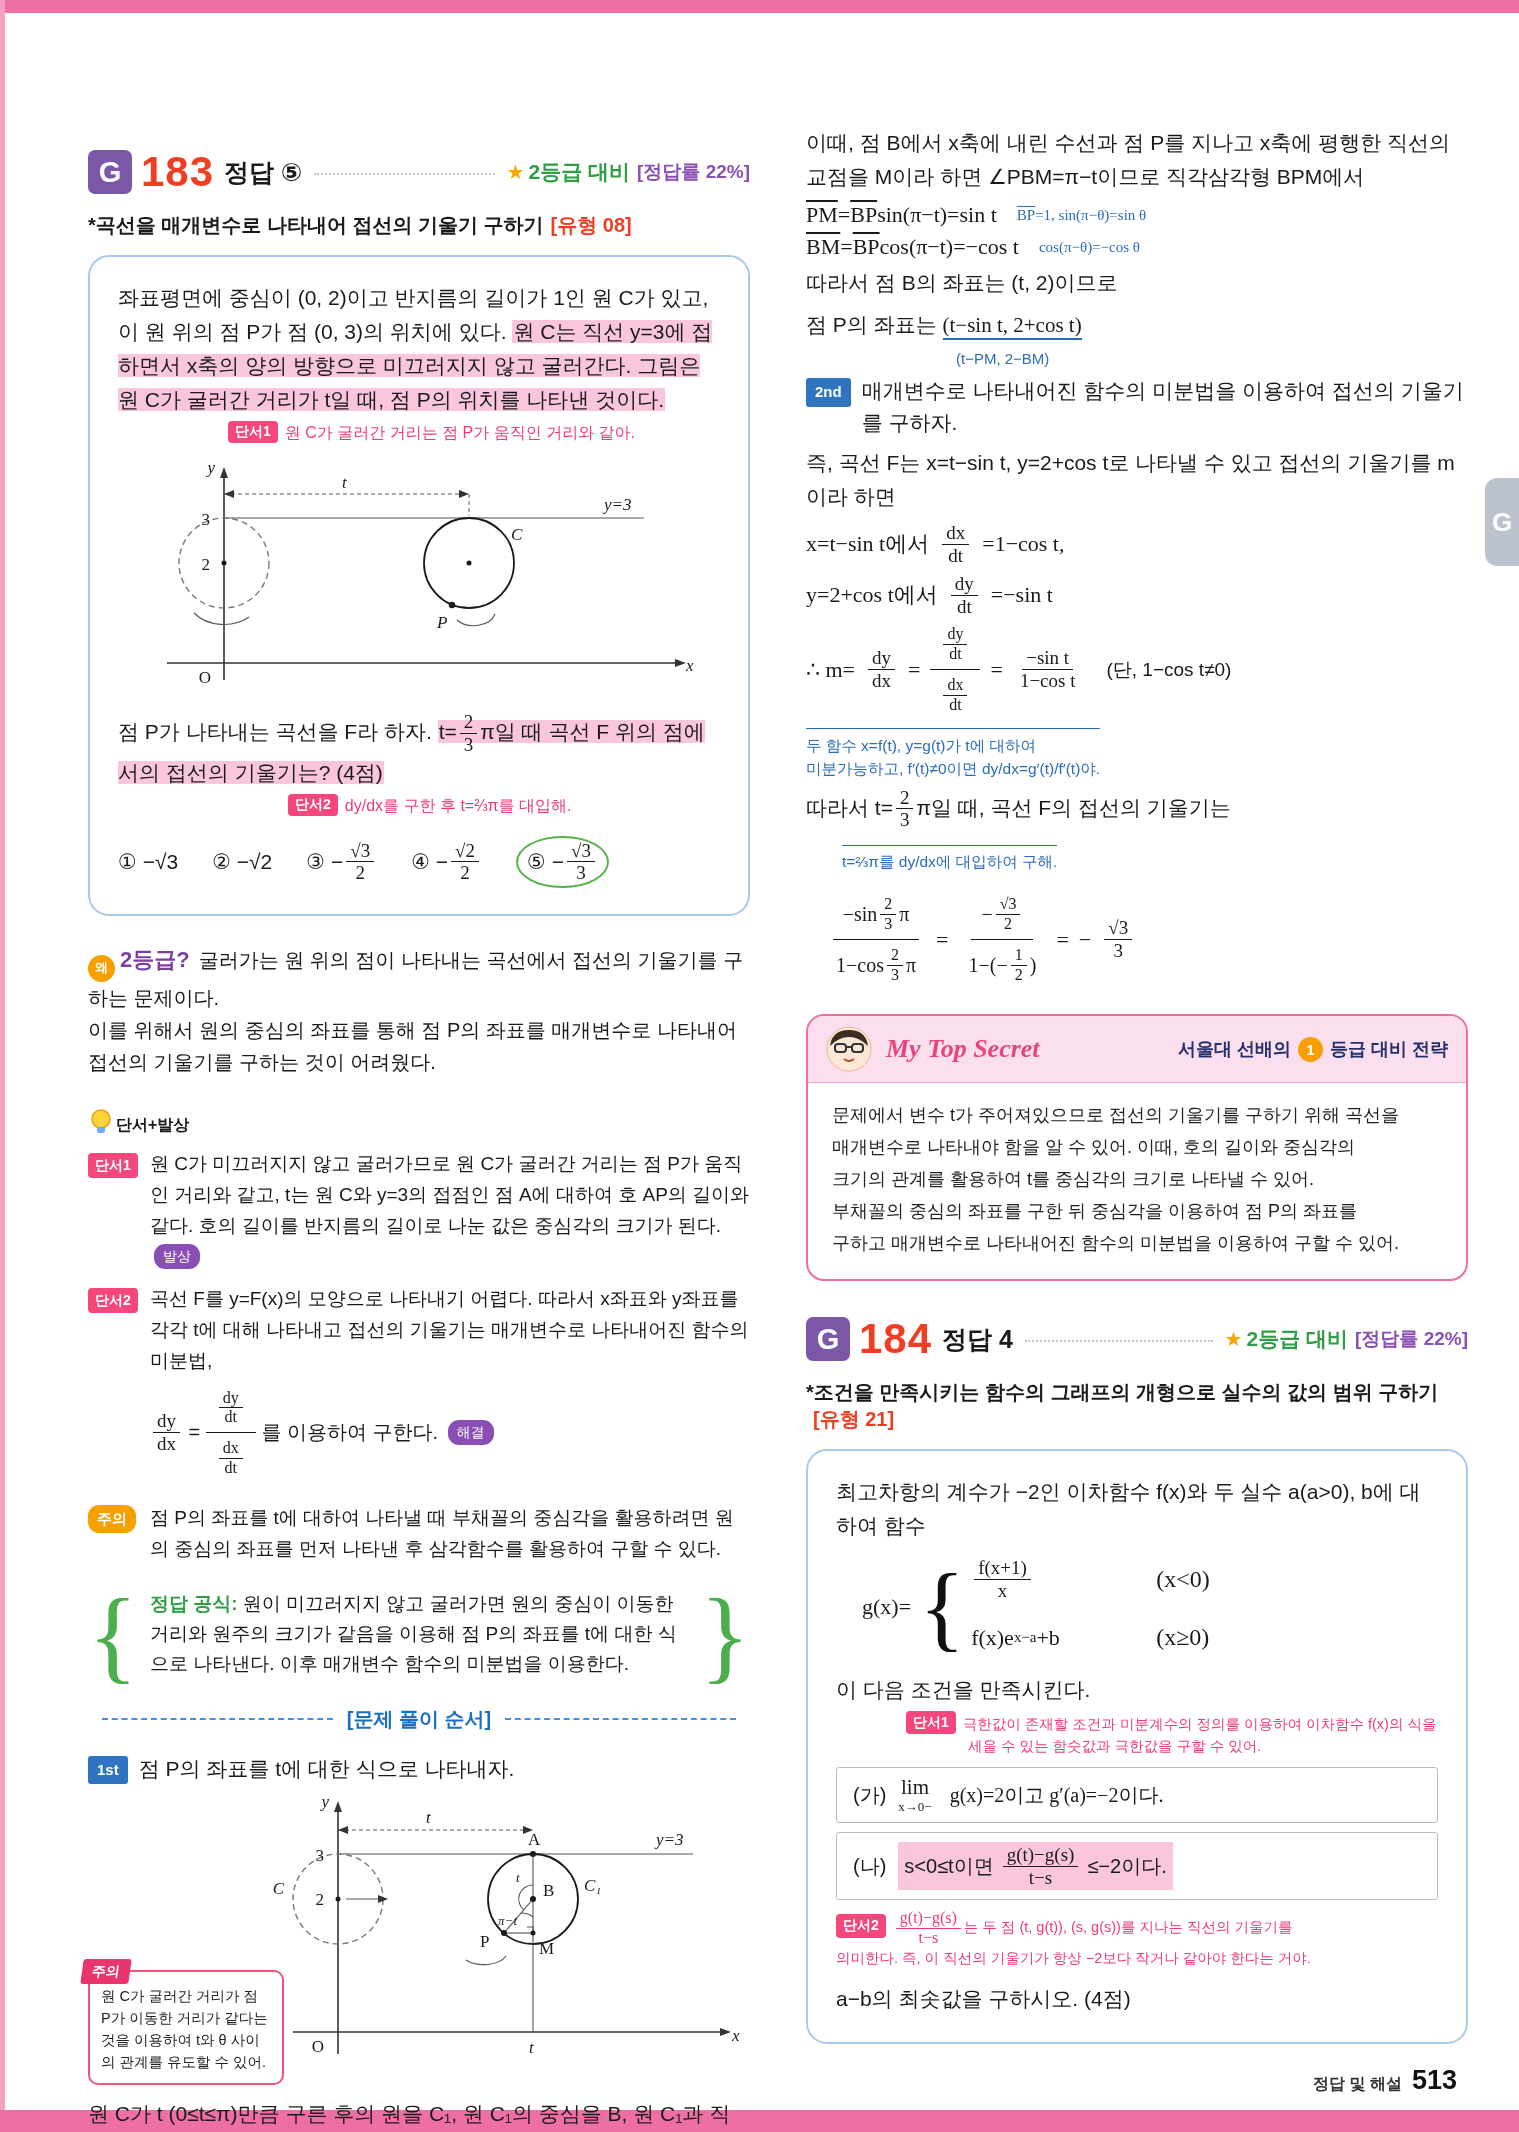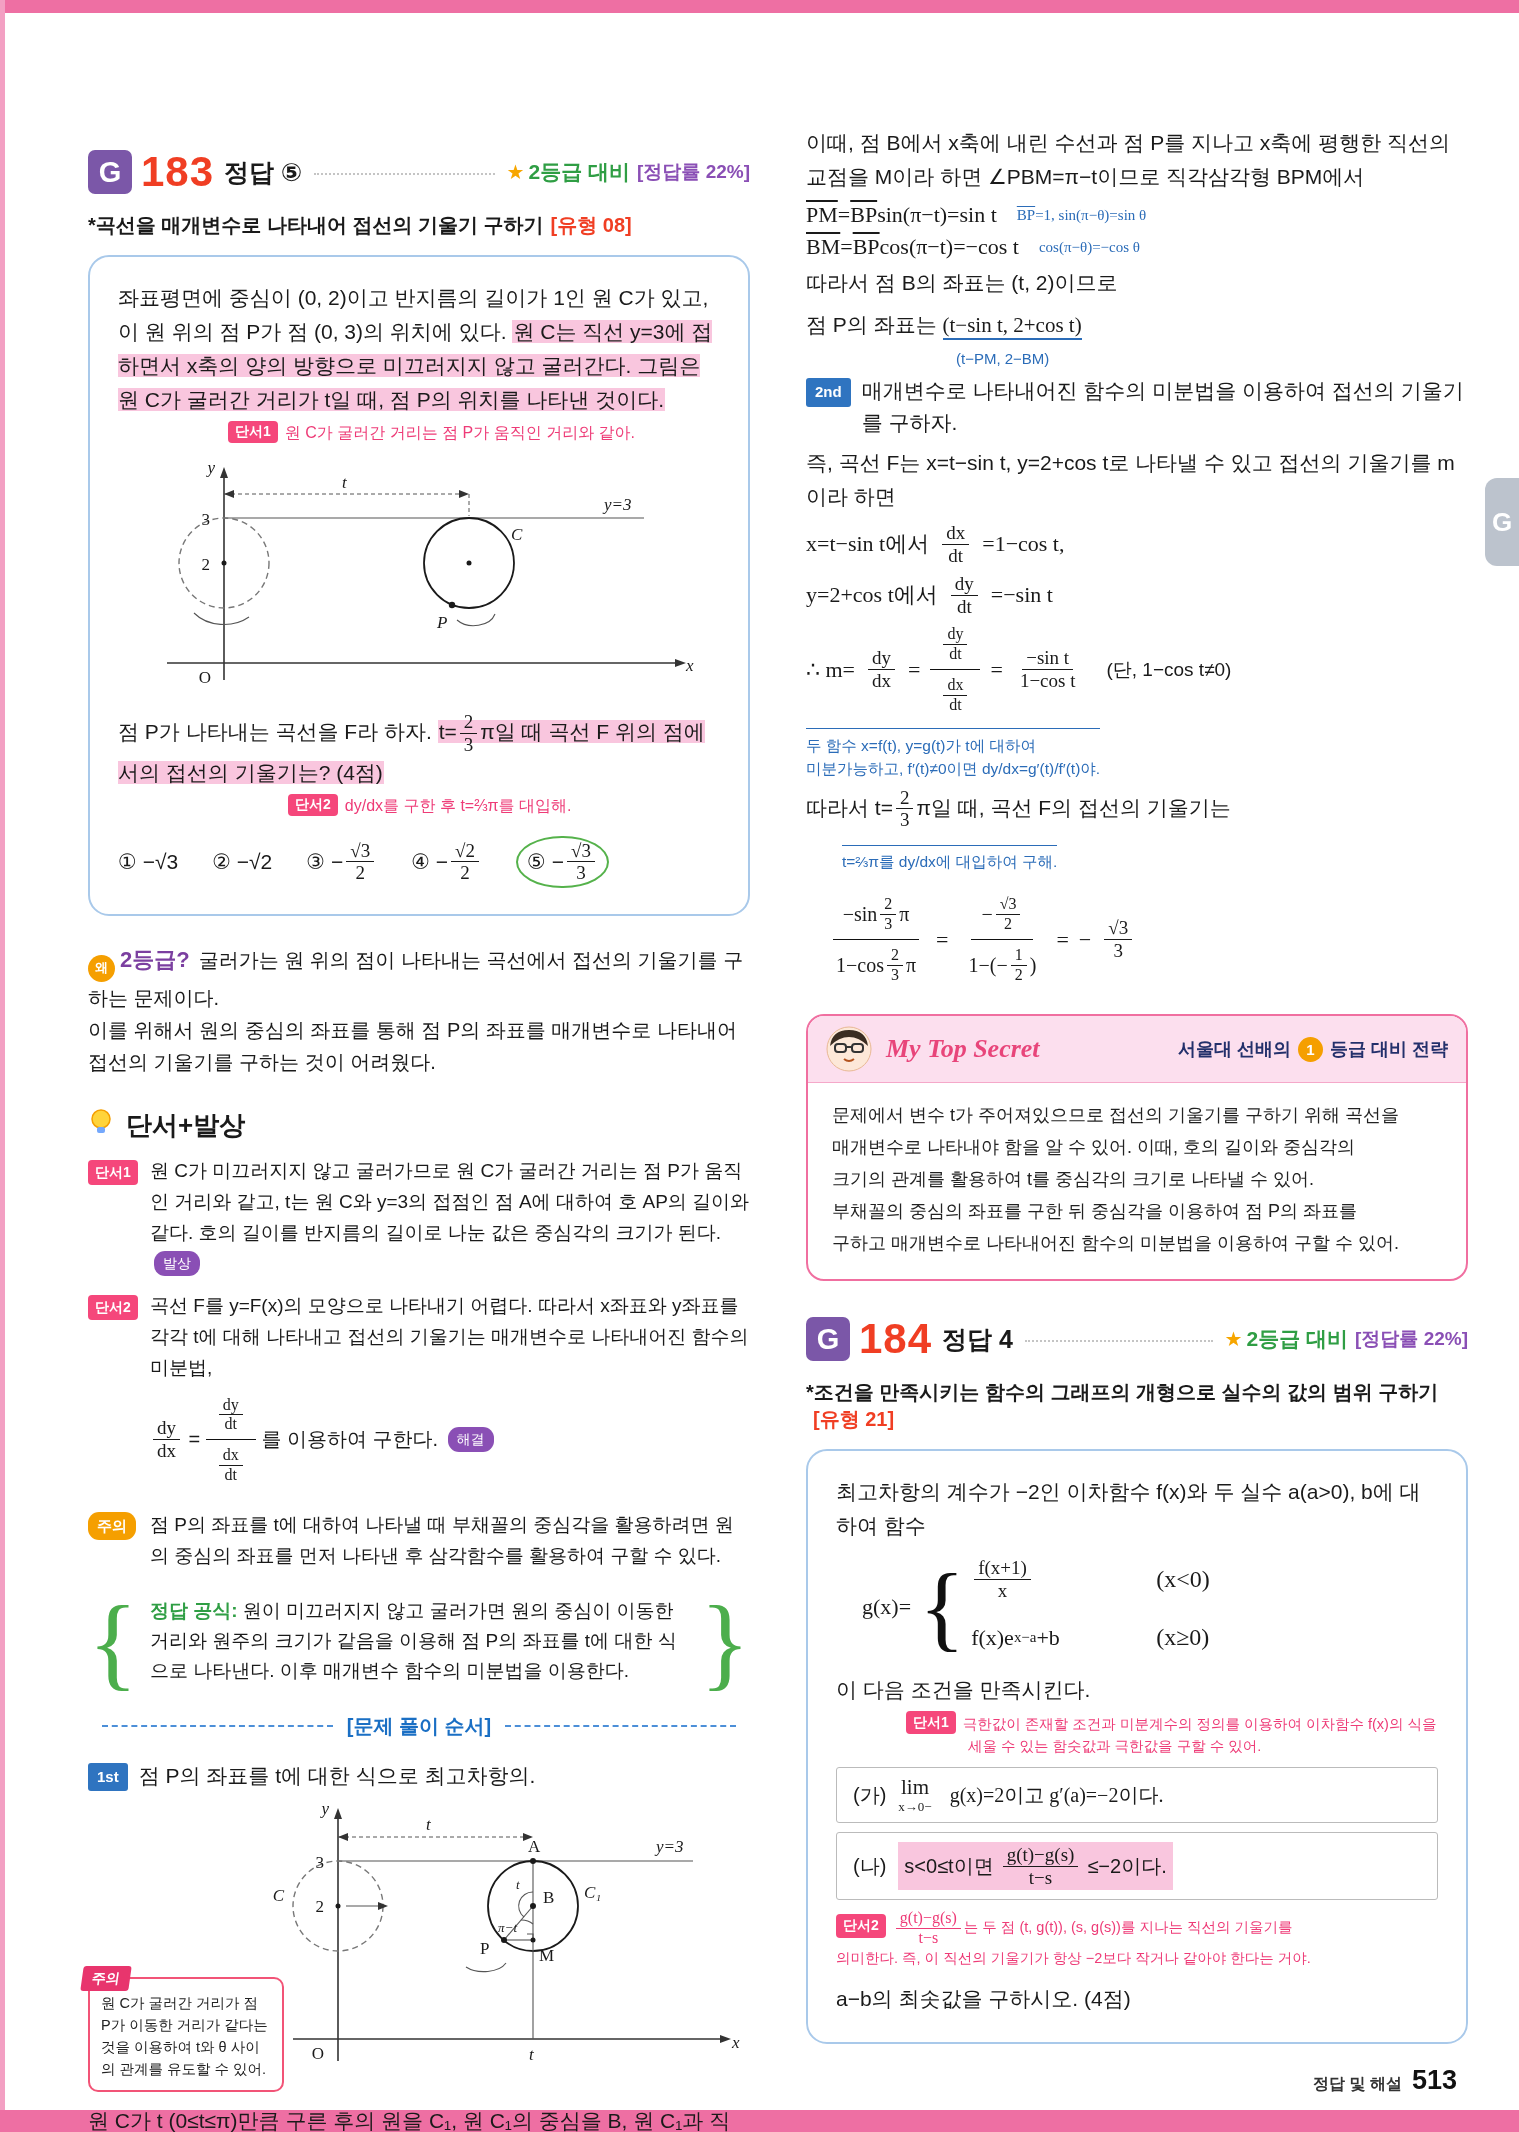--- a/index.html
+++ b/index.html
@@ -52,21 +52,21 @@
 .choice{display:inline-flex;align-items:center}
 .ans-circle{border:2.2px solid #55b24b;border-radius:50%;padding:2px 9px}
 
 
 .why{margin-top:26px;line-height:1.6;font-size:20px}
 .whybadge{display:inline-flex;width:27px;height:27px;background:#f59f00;color:#fff;border-radius:50%;align-items:center;justify-content:center;font-size:13px;font-weight:bold;margin-right:5px;vertical-align:-5px}
 .whytitle{color:#7b3fa0;font-weight:bold;font-size:22px;margin-right:9px}
 
 
 .hint{margin-top:30px}
-.hint-title{display:flex;align-items:flex-start;gap:12px;font-weight:bold;font-size:26px;margin-bottom:13px}
+.hint-title{display:flex;align-items:flex-end;gap:2px;font-weight:bold;font-size:16px;margin-bottom:13px}
 .hint-item{position:relative;padding-left:62px;font-size:19px;line-height:1.62;margin-bottom:12px}
 .hint-item>.cluebadge{position:absolute;left:0;top:4px}
 .tagbadge{display:inline-block;background:#8a4fb5;color:#fff;font-size:14px;border-radius:11px;padding:1px 9px;margin-left:4px;vertical-align:1px}
 .hint-math{margin:10px 0 2px;font-size:20px}
 
 
 .caut{margin-top:24px;position:relative;padding-left:62px;font-size:19px;line-height:1.62}
 .cautbadge{position:absolute;left:0;top:2px;background:#f59f00;color:#fff;font-weight:bold;font-size:15px;border-radius:11px;padding:2px 9px}
 
 
@@ -299,21 +299,21 @@
     </div>
 
     <div class="odiv">
       <span class="odash"></span>
       <span>[문제 풀이 순서]</span>
       <span class="odash"></span>
     </div>
 
     <div class="steprow">
       <span class="stepbadge">1st</span>
-      <span>점 P의 좌표를 t에 대한 식으로 최고차항의.</span>
+      <span>점 P의 좌표를 t에 대한 식으로 나타내자.</span>
     </div>
 
     <div class="diag2wrap">
       <svg width="660" height="292" viewBox="0 0 660 292">
         <line class="ax" x1="250" y1="262" x2="250" y2="16"></line>
           <polygon class="axf" points="250,9 246,20 254,20"></polygon>
         <line class="ax" x1="205" y1="240" x2="636" y2="240"></line>
           <polygon class="axf" points="643,240 632,236 632,244"></polygon>
         <line class="thin" x1="250" y1="62" x2="605" y2="62"></line>
         <circle class="dash" cx="250" cy="107" r="45"></circle>

